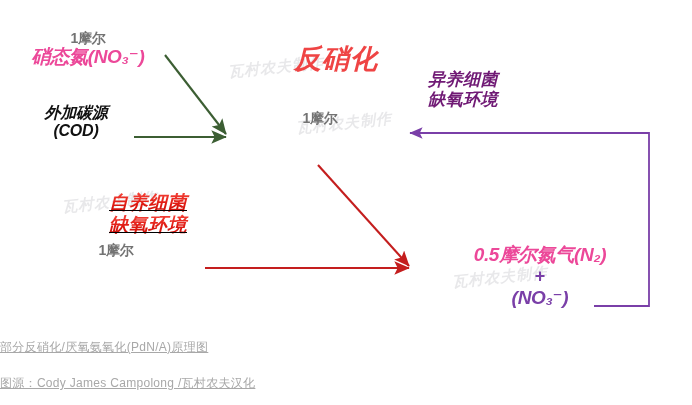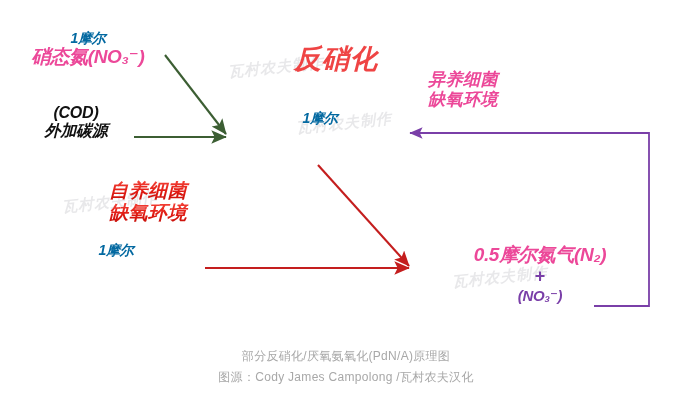--- a/index.html
+++ b/index.html
@@ -29,23 +29,22 @@
     position: absolute;
     text-align: center;
     line-height: 1.15;
     white-space: nowrap;
   }
   .lbl {
     display: block;
   }
   
   .blue-small {
-    color: #0369a1;
-    font-weight: bold;
-    font-style: italic;
+    color: #737373;
+    font-weight: bold;
     font-size: 14px;
     letter-spacing: -0.2px;
   }
   .blue-main {
     color: #ec4899;
     font-weight: bold;
     font-style: italic;
     font-size: 19px;
     letter-spacing: -0.3px;
   }
@@ -72,32 +71,32 @@
   
   .gray-big {
     color: #ef4444;
     font-weight: bold;
     font-style: italic;
     font-size: 27px;
     letter-spacing: 1px;
     text-align: right;
   }
   .gray-main {
-    color: #ec4899;
+    color: #701a75;
     font-weight: bold;
     font-style: italic;
     font-size: 17px;
     letter-spacing: 0.5px;
   }
   
   .purple-main {
     color: #7a3fa8;
     font-weight: bold;
     font-style: italic;
-    font-size: 15px;
+    font-size: 19px;
     letter-spacing: -0.3px;
   }
   .plus-sign {
     color: #7a3fa8;
     font-weight: bold;
     font-size: 18px;
   }
   
   .watermark {
     position: absolute;
@@ -108,34 +107,35 @@
     white-space: nowrap;
     letter-spacing: 1px;
     transform: rotate(-6deg);
     pointer-events: none;
   }
   
   #caption {
     position: absolute;
     left: 0;
     right: 0;
-    top: 348px;
-    text-align: center;
+    top: 339px;
+    text-align: left;
     color: #a8a8a8;
+    text-decoration: underline;
   }
   #caption .cap-line1 {
     font-size: 12px;
     letter-spacing: 0.3px;
     display: block;
   }
   #caption .cap-line2 {
     font-size: 12px;
     letter-spacing: 0.3px;
     display: block;
-    margin-top: 4px;
+    margin-top: 19px;
   }
 </style>
 </head>
 <body>
 
 <div id="canvas">
 
   <svg id="arrows" viewBox="0 0 692 405">
     <defs>
       <marker id="ah-green" markerWidth="9" markerHeight="9" refX="7.0" refY="3.2" orient="auto" markerUnits="strokeWidth">
@@ -164,25 +164,25 @@
   <div class="watermark" style="left:62px; top:193px;">瓦村农夫制作</div>
   <div class="watermark" style="left:452px; top:268px;">瓦村农夫制作</div>
   <div class="watermark" style="left:296px; top:114px;">瓦村农夫制作</div>
 
   <div class="node" style="left:8px; top:30px; width:160px;">
     <span class="lbl blue-small">1摩尔</span>
     <span class="lbl blue-main">硝态氮(NO₃⁻)</span>
   </div>
 
   <div class="node" style="left:16px; top:104px; width:120px;">
+    <span class="lbl black-main">外加碳源</span>
     <span class="lbl black-main">(COD)</span>
-    <span class="lbl black-main">外加碳源</span>
-  </div>
-
-  <div class="node" style="left:88px; top:180px; width:120px;">
+  </div>
+
+  <div class="node" style="left:88px; top:192px; width:120px;text-decoration:underline;">
     <span class="lbl red-main">自养细菌</span>
     <span class="lbl red-main">缺氧环境</span>
   </div>
 
   <div class="node" style="left:26px; top:242px; width:180px;">
     <span class="lbl blue-small">1摩尔</span>
   </div>
 
   <div class="node" style="left:248px; top:44px; width:130px;">
     <span class="lbl gray-big">反硝化</span>

